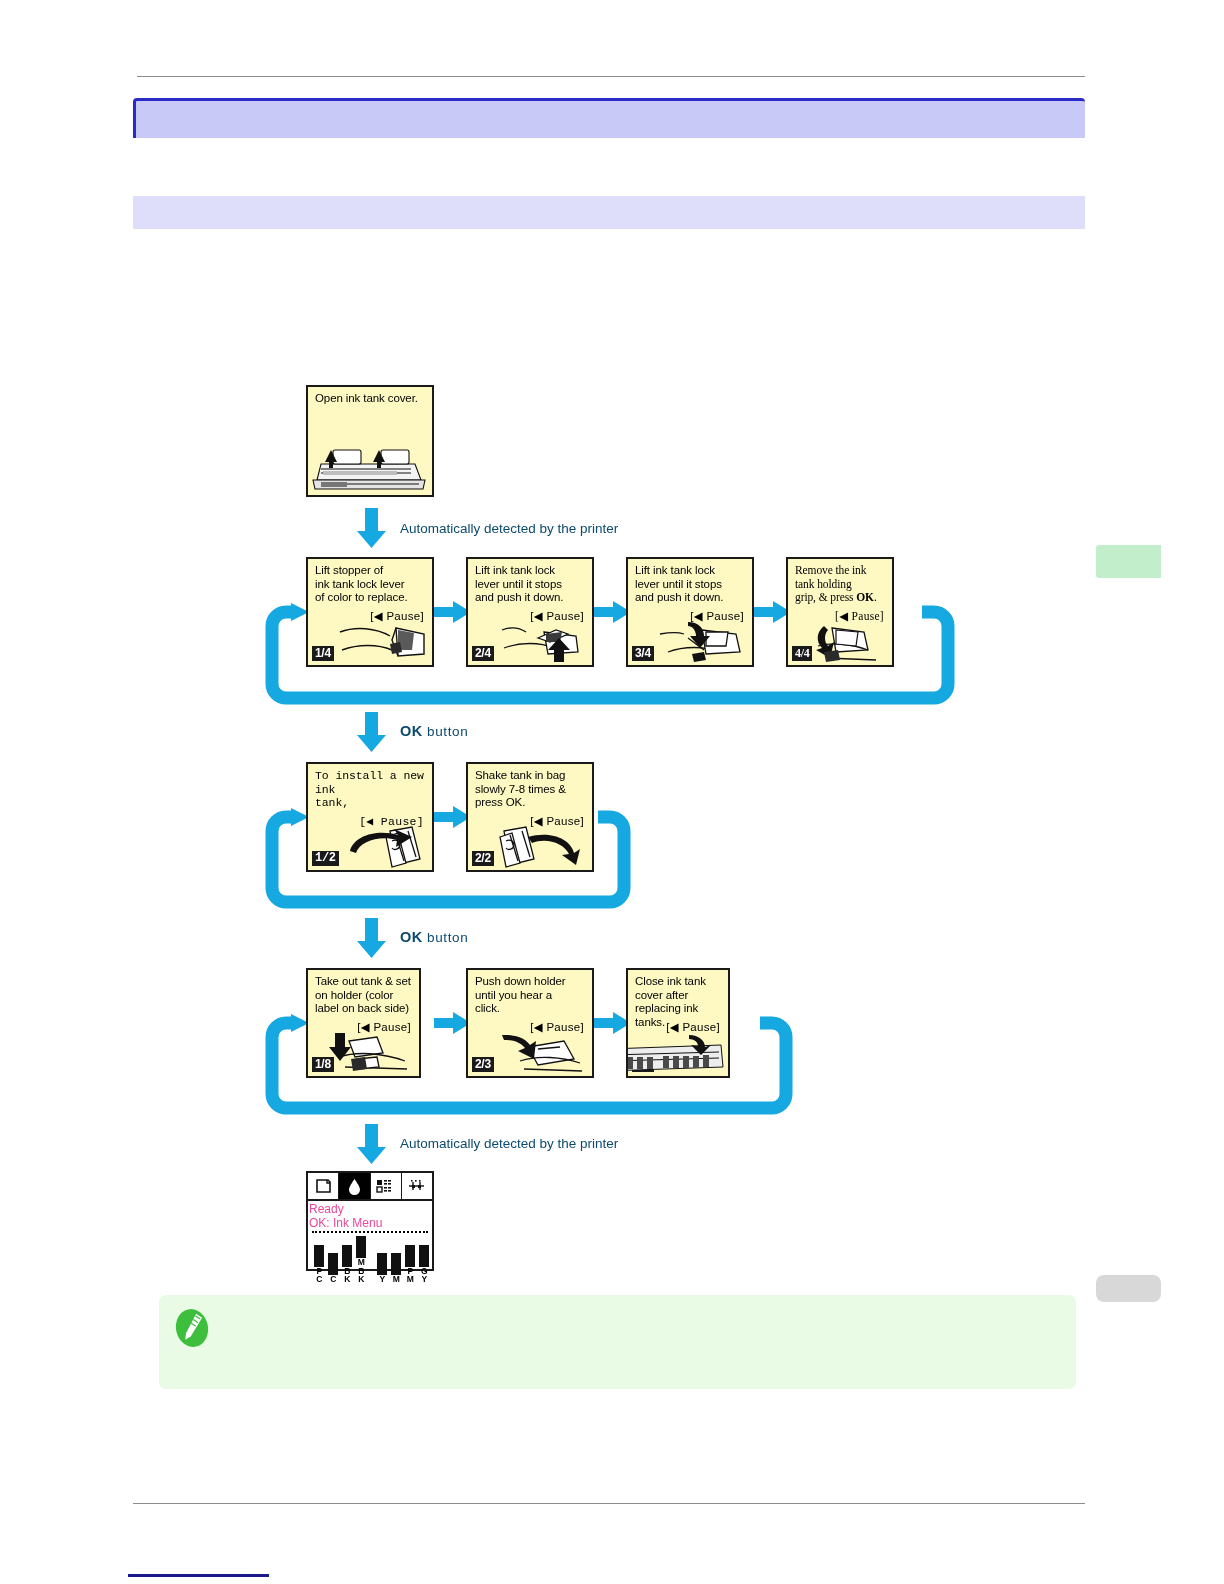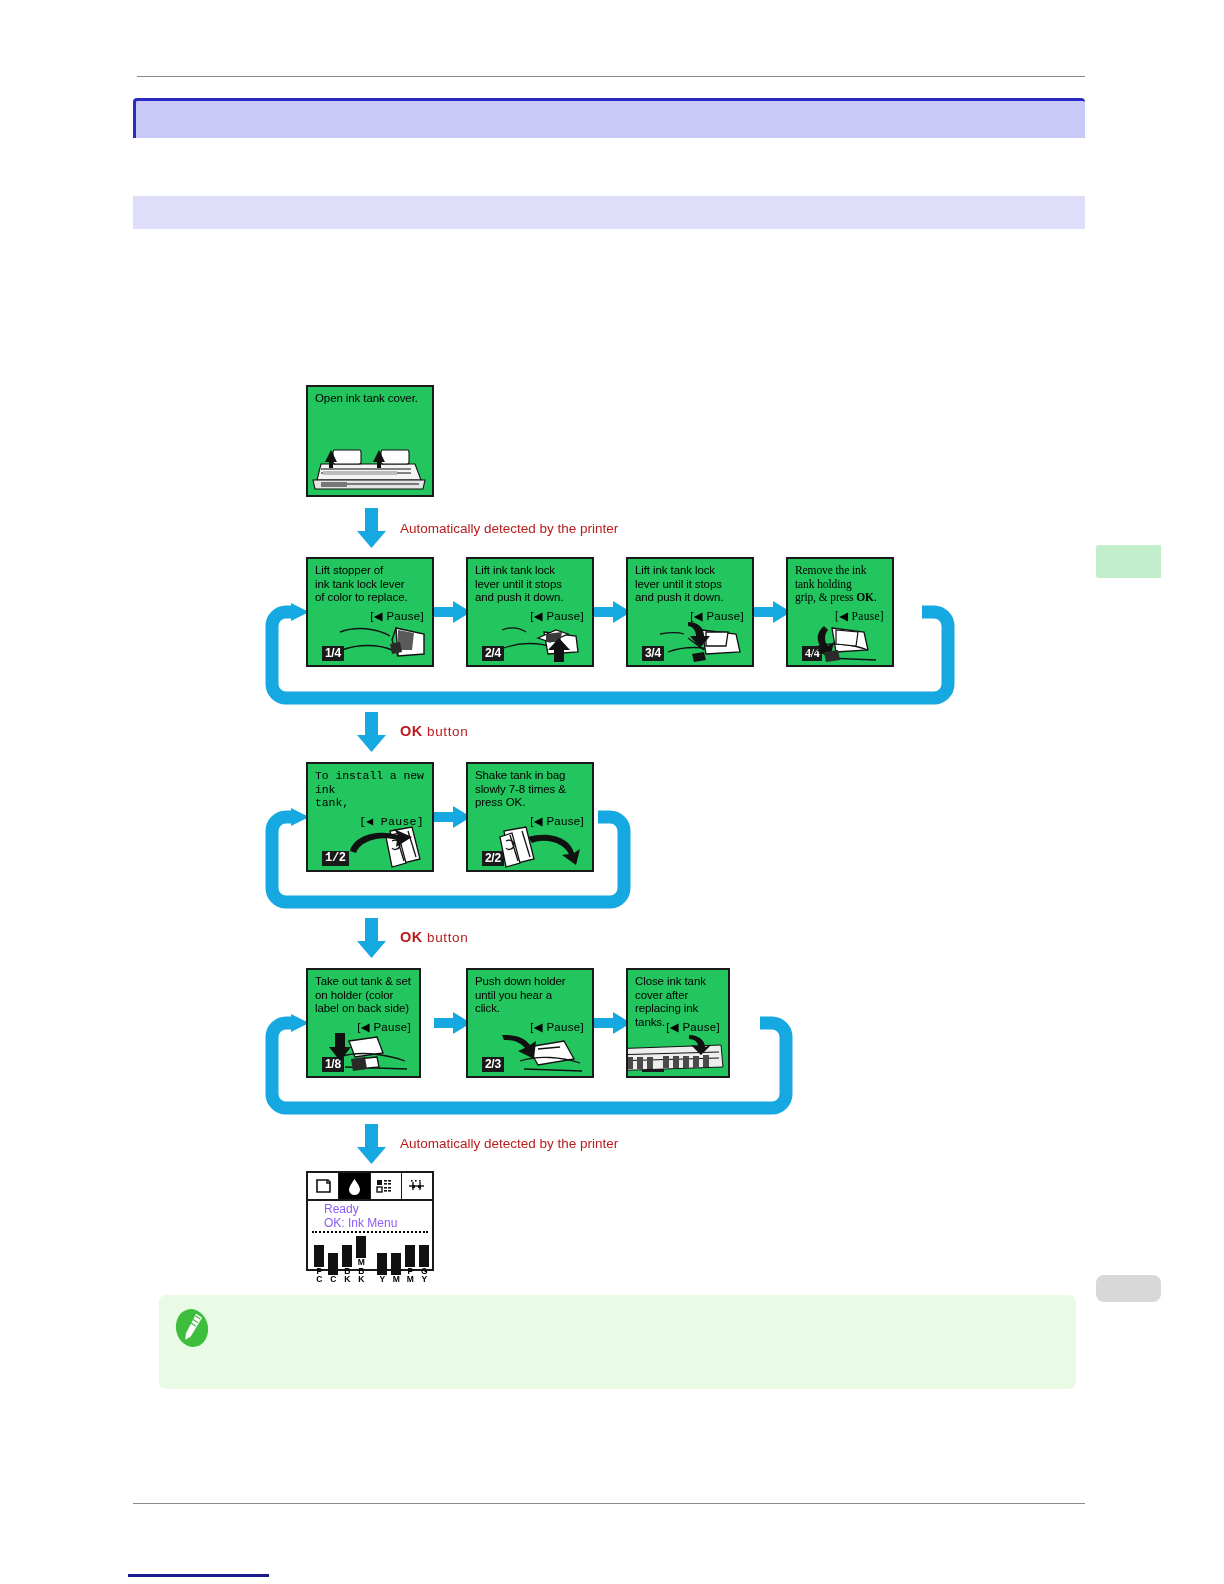--- a/index.html
+++ b/index.html
@@ -86,21 +86,21 @@
   #flow {
     position: absolute;
     left: 0; top: 0;
     width: 1224px; height: 1584px;
     pointer-events: none;
   }
 
   .lcd {
     position: absolute;
     box-sizing: border-box;
-    background: #22c55e;
+    background: #fef9c3;
     border: 2px solid #1a1a1a;
     font-family: "Liberation Sans", sans-serif;
     color: #000;
     overflow: hidden;
   }
   .lcd .caption {
     position: absolute;
     left: 7px; top: 5px;
     font-size: 11.5px;
     line-height: 13.5px;
@@ -117,31 +117,30 @@
   .lcd .stepno {
     position: absolute;
     left: 4px; bottom: 4px;
     background: #1a1a1a;
     color: #ffffff;
     font-size: 12px;
     font-weight: bold;
     padding: 0px 3px 1px 3px;
     letter-spacing: -0.3px;
     line-height: 14px;
-    margin-left: 10px;
   }
   .lcd .art {
     position: absolute;
     right: 2px; bottom: 1px;
   }
 
   .flow-label {
     position: absolute;
     font-size: 13.5px;
-    color: #b91c1c;
+    color: #0c4a6e;
     white-space: nowrap;
   }
   .flow-label.okbtn { letter-spacing: 0.6px; }
   .flow-label.okbtn b { font-weight: bold; font-size: 14.5px; letter-spacing: 0.5px; }
 
   
   .status-panel {
     position: absolute;
     left: 306px; top: 1171px;
     width: 128px; height: 100px;
@@ -158,24 +157,24 @@
     flex: 1;
     display: flex;
     align-items: center;
     justify-content: center;
     border-right: 1px solid #1a1a1a;
     background: #fff;
   }
   .status-icons .ic:last-child { border-right: none; }
   .status-icons .ic.sel { background: #000; }
   .status-lines {
-    padding: 1px 0 0 16px;
+    padding: 1px 0 0 1px;
     font-size: 12px;
     line-height: 14px;
-    color: #8b5cf6;
+    color: #ec4899;
   }
   .status-dotline {
     margin: 1px 4px 0 4px;
     border-top: 2px dotted #000;
     height: 0;
   }
   .ink-row {
     display: flex;
     margin: 3px 0 0 5px;
     align-items: flex-end;

